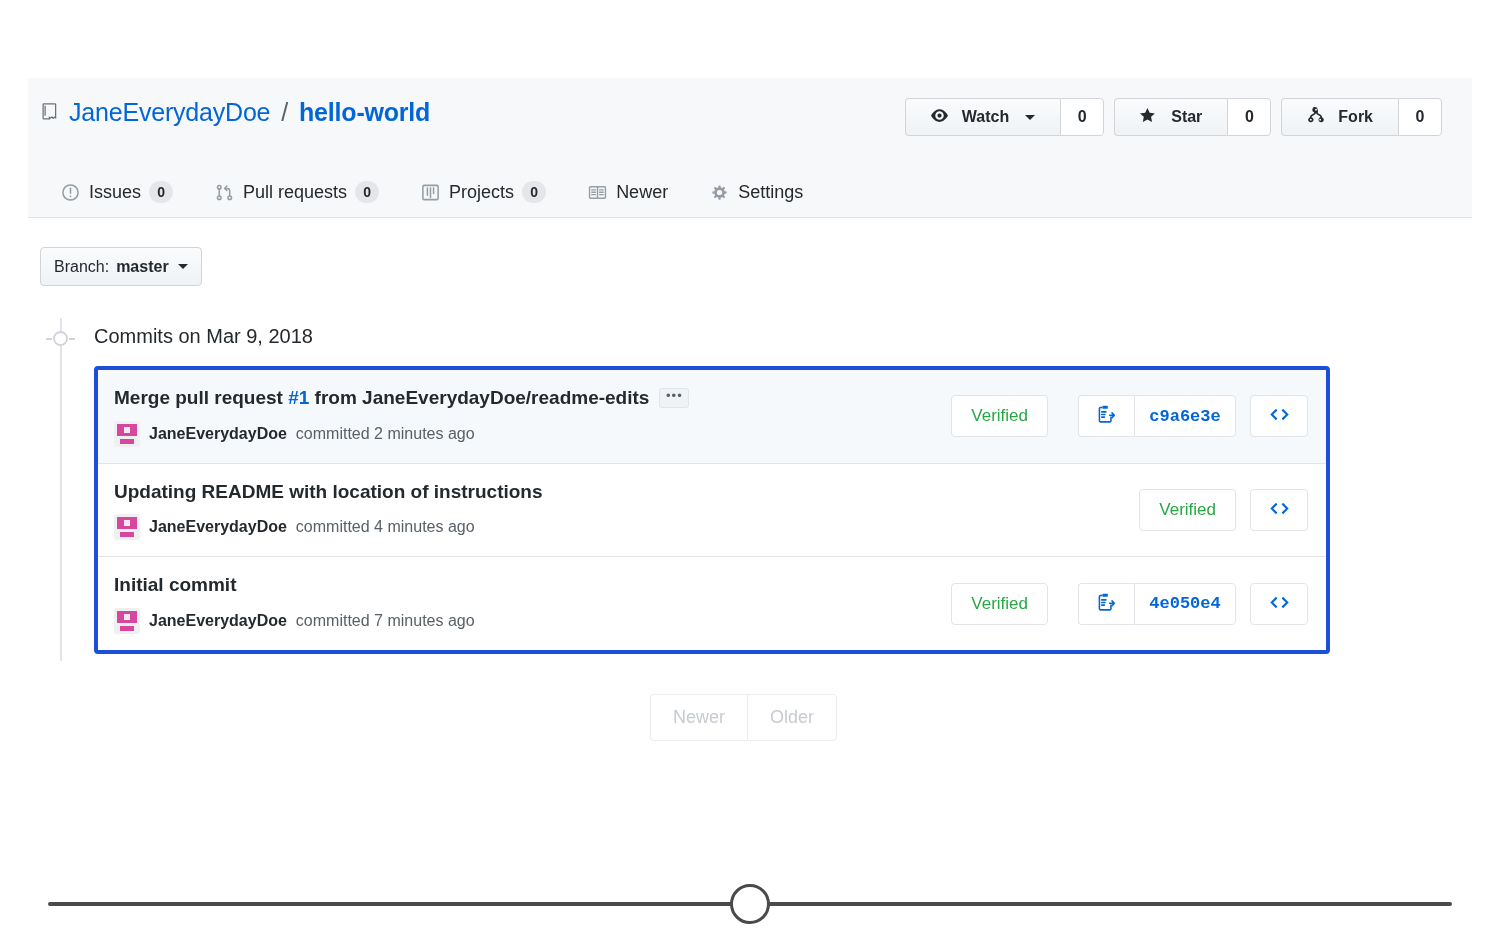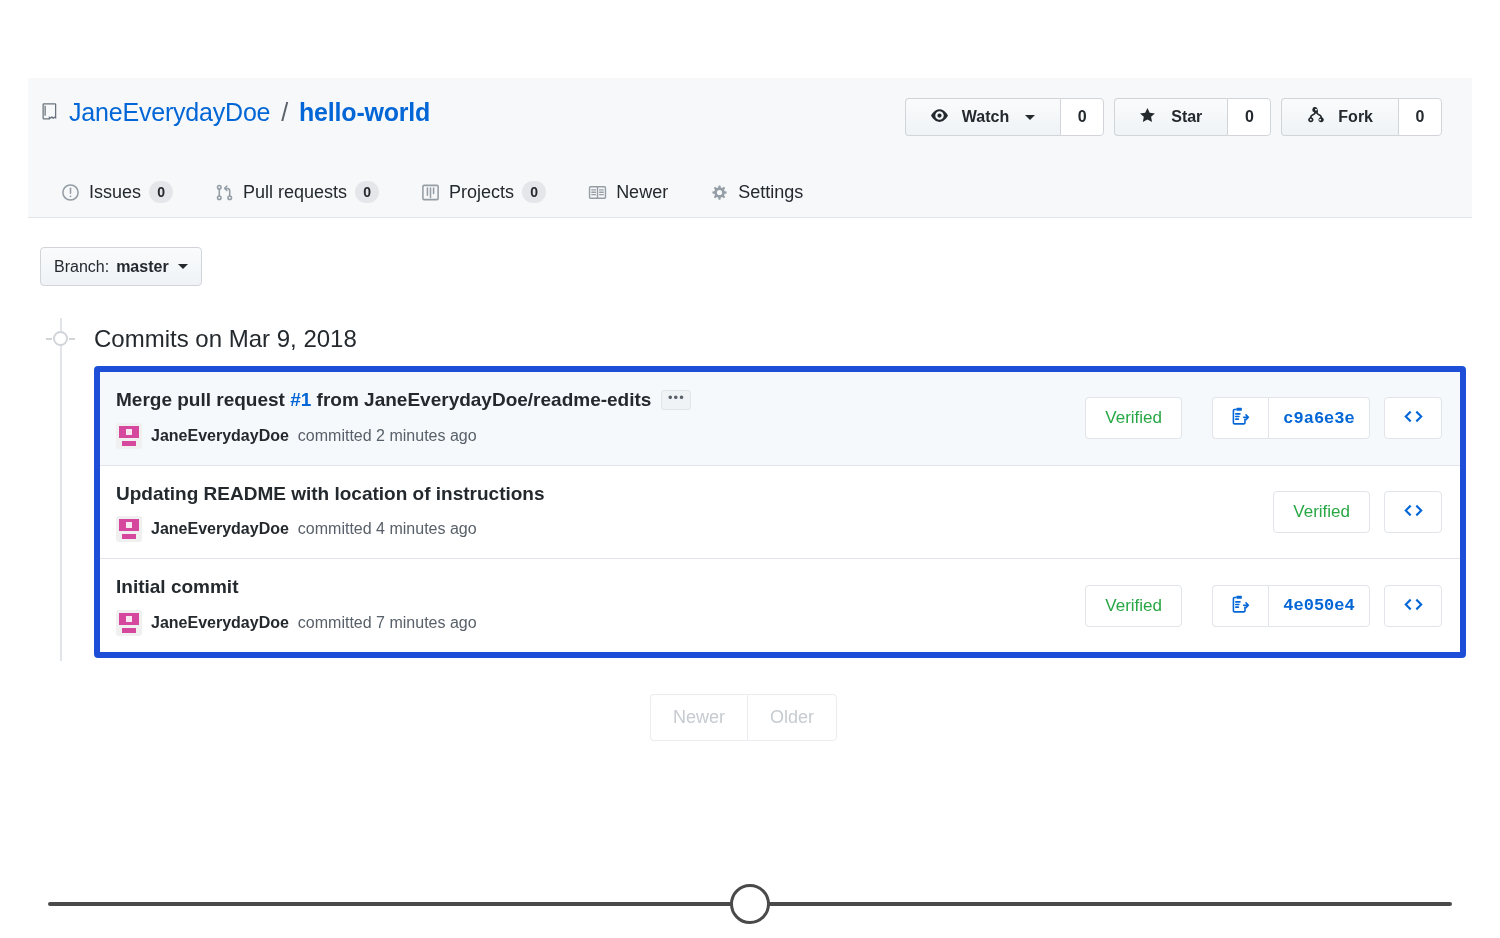--- a/index.html
+++ b/index.html
@@ -104,27 +104,27 @@
     background: #ffffff; border: 2px solid #d1d5da;
   }
   .rail-dot::before, .rail-dot::after {
     content: ""; position: absolute; top: 5px; width: 6px; height: 2px; background: #d1d5da;
   }
   .rail-dot::before { left: -9px; }
   .rail-dot::after { right: -9px; }
 
   .commits-date {
     position: absolute; left: 94px; top: 325px;
-    font-size: 24px; color: #24292e;
+    font-size: 20px; color: #24292e;
   }
 
   
   .commit-card {
-    position: absolute; left: 94px; top: 366px; width: 1372px;
-    background: #ffffff; border: 6px solid #1d4ed8; border-radius: 4px;
+    position: absolute; left: 94px; top: 366px; width: 1236px;
+    background: #ffffff; border: 4px solid #1d4ed8; border-radius: 4px;
     overflow: hidden;
   }
   .commit-row {
     position: relative; display: flex; align-items: center;
     padding: 16px 18px 16px 16px; min-height: 88px;
     border-bottom: 1px solid #e1e4e8;
   }
   .commit-row:last-child { border-bottom: none; }
   .commit-row.highlight { background: #f6f9fc; }
 

